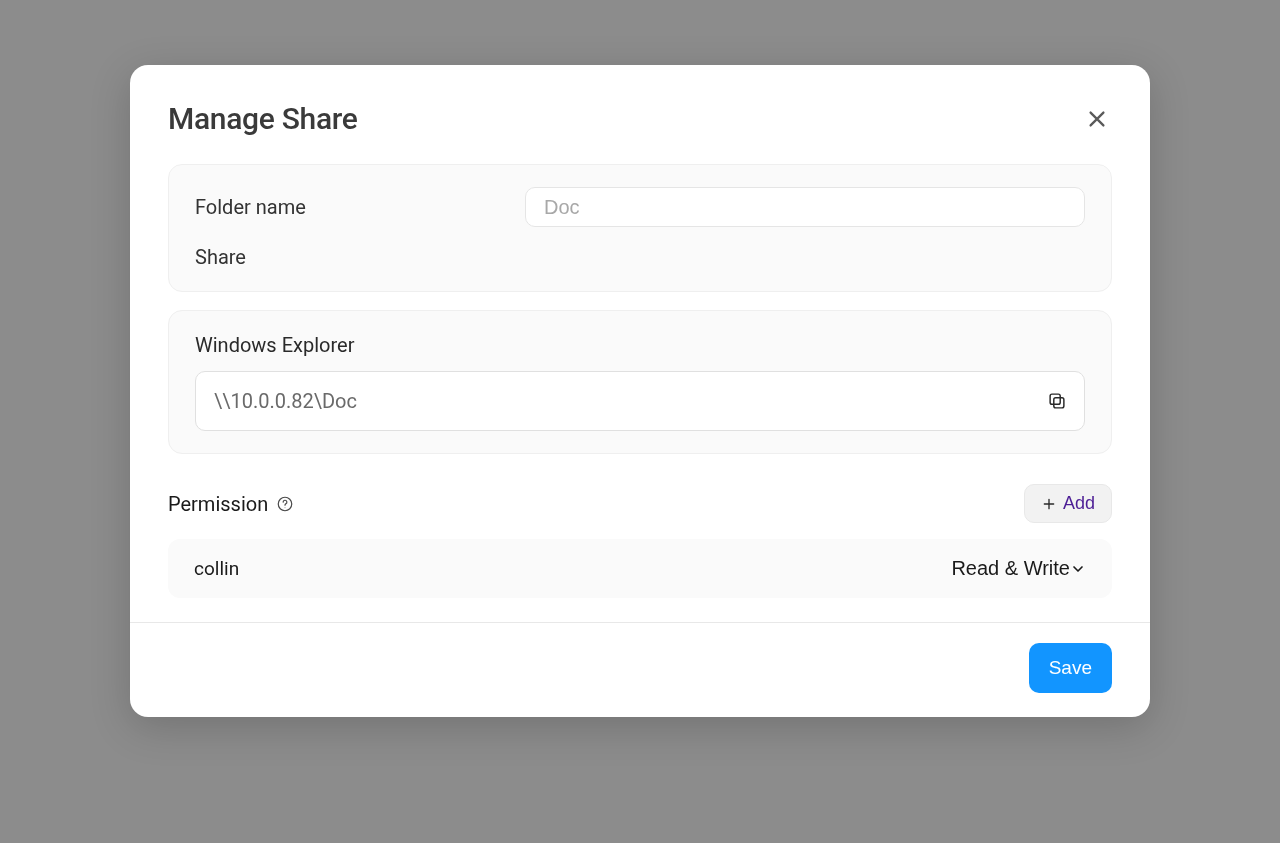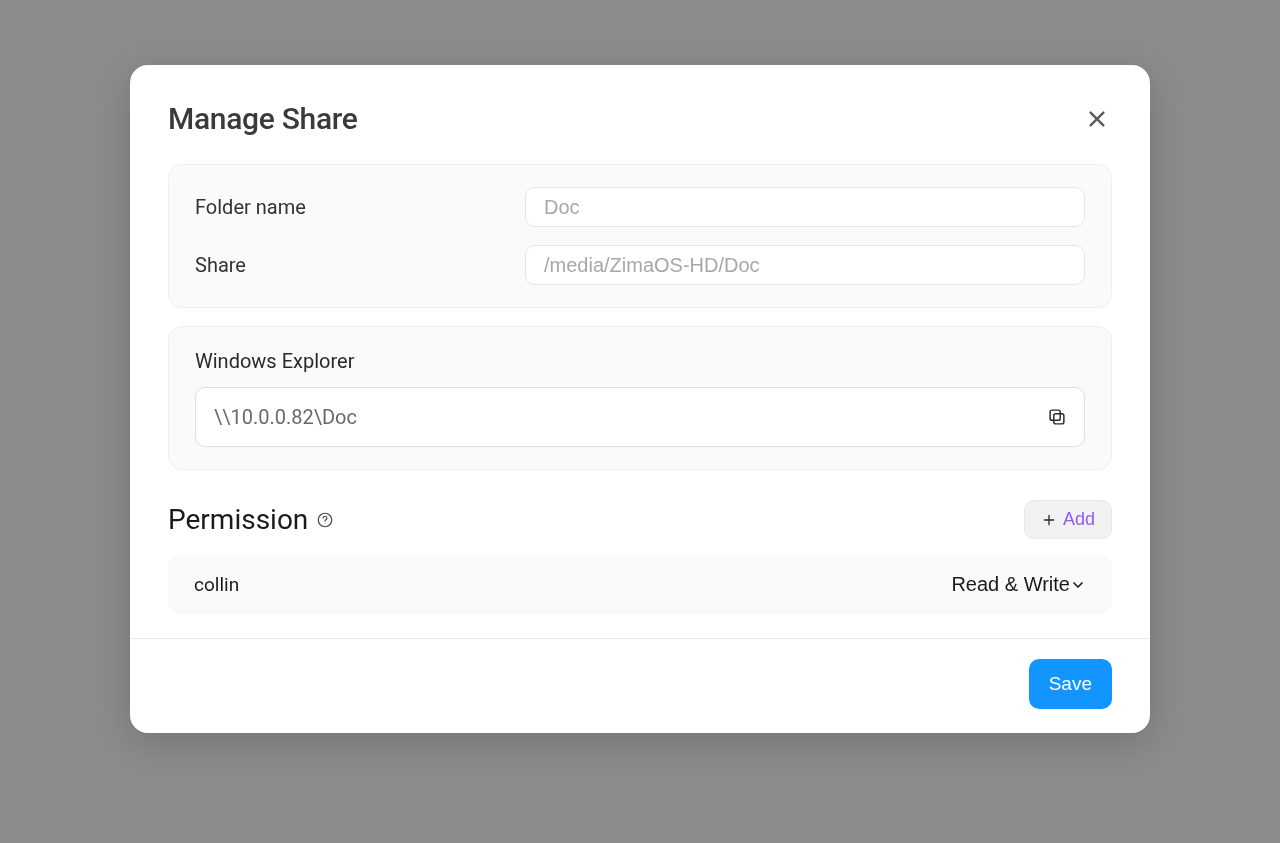--- a/index.html
+++ b/index.html
@@ -147,40 +147,40 @@
       justify-content: space-between;
       align-items: center;
       margin-bottom: 16px;
     }
     .permission-label-wrap {
       display: flex;
       align-items: center;
       gap: 8px;
     }
     .permission-label {
-      font-size: 28px;
+      font-size: 20px;
       color: #1a1a1a;
     }
     .help-icon {
       width: 18px;
       height: 18px;
       stroke: #4a4a4a;
       stroke-width: 1.6;
       fill: none;
     }
     .add-btn {
       display: flex;
       align-items: center;
       gap: 6px;
       background: #f2f2f2;
       border: 1px solid #e8e8e8;
       border-radius: 10px;
       padding: 8px 16px;
       font-size: 18px;
-      color: #8b5cf6;
+      color: #4c1d95;
       cursor: pointer;
     }
     .add-btn svg {
       width: 16px;
       height: 16px;
       stroke: #2a2a2a;
       stroke-width: 2;
     }
     .permission-row {
       display: flex;
@@ -243,21 +243,20 @@
 
   <div class="content">
 
     <div class="section-card">
       <div class="form-row">
         <div class="form-label">Folder name</div>
         <input class="form-input readonly" type="text" readonly="" value="Doc" style="">
       </div>
       <div class="form-row">
         <div class="form-label">Share</div>
-        <input class="form-input readonly" type="text" readonly="" value="/media/ZimaOS-HD/Doc" style="">
       </div>
     </div>
 
     <div class="two-col">
       <div class="col-card">
         <div class="col-title">Windows Explorer</div>
         <div class="copy-field">
           <div class="copy-field-text">\\10.0.0.82\Doc</div>
           <button class="copy-btn">
             <svg viewBox="0 0 24 24">

